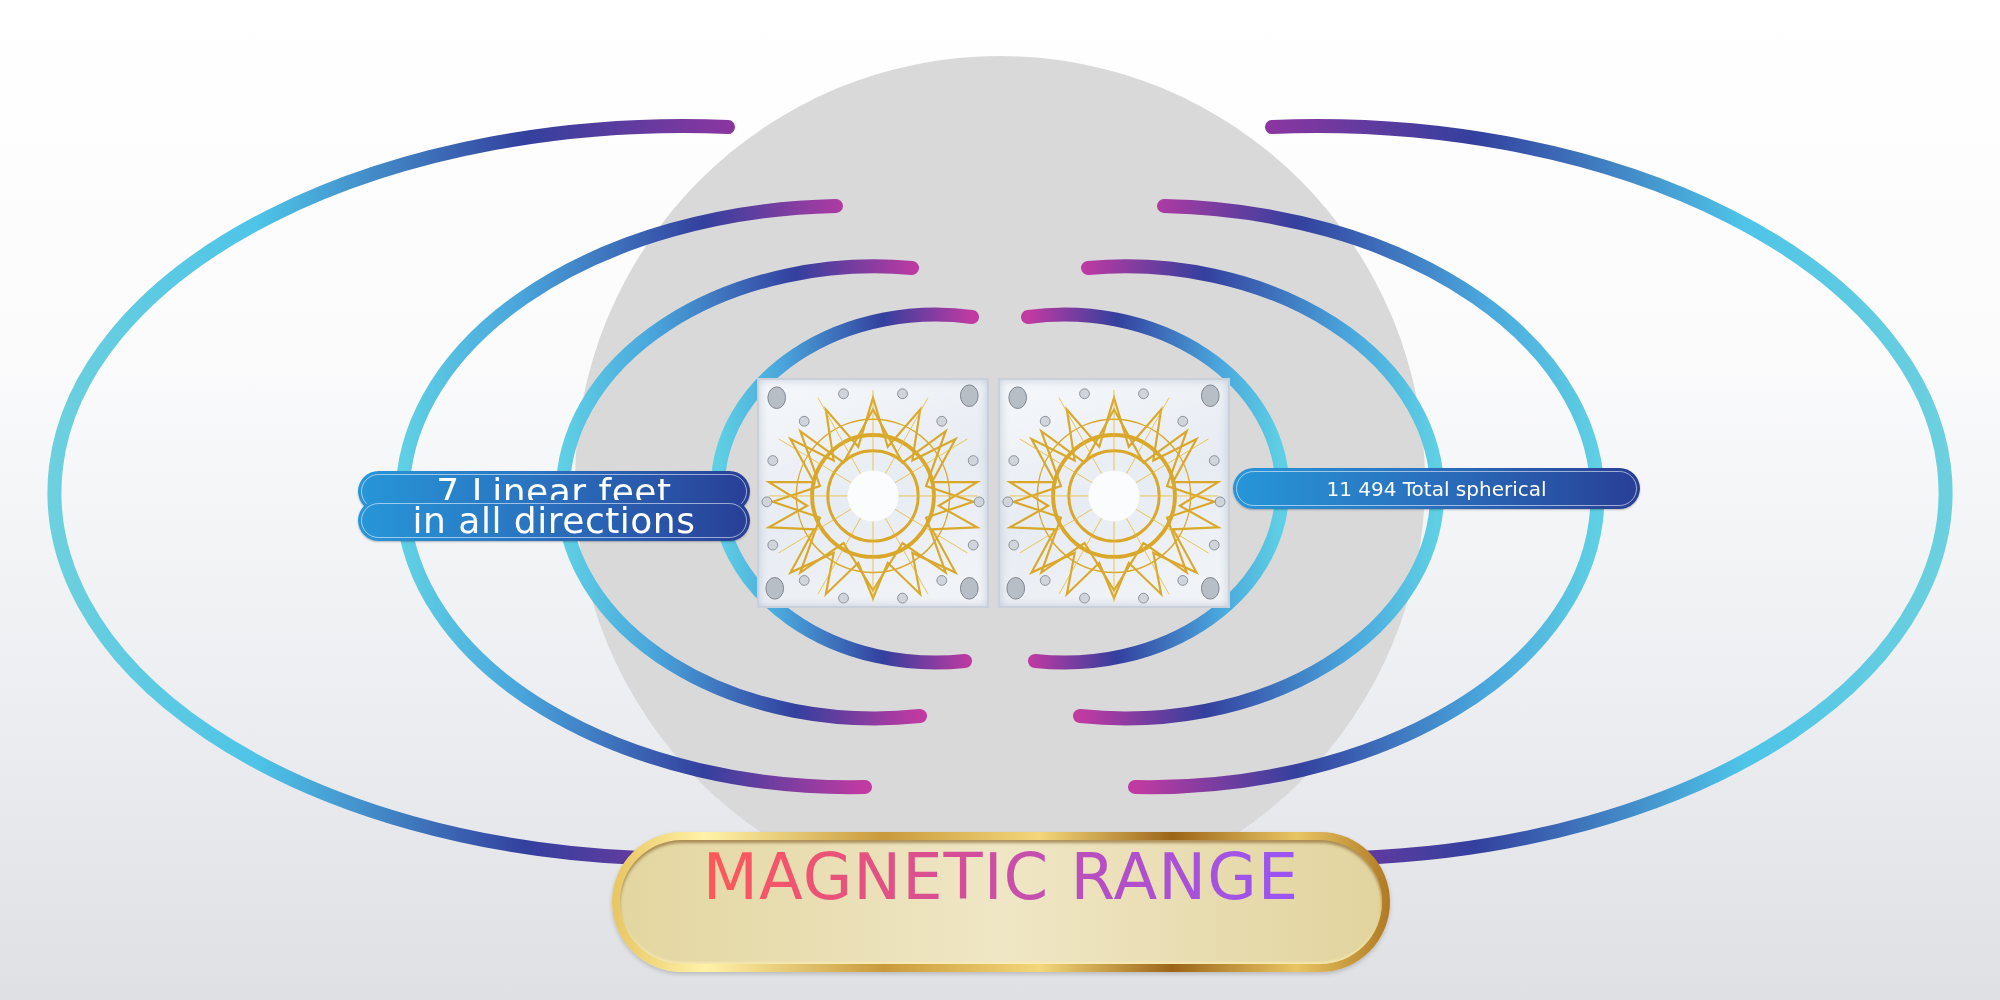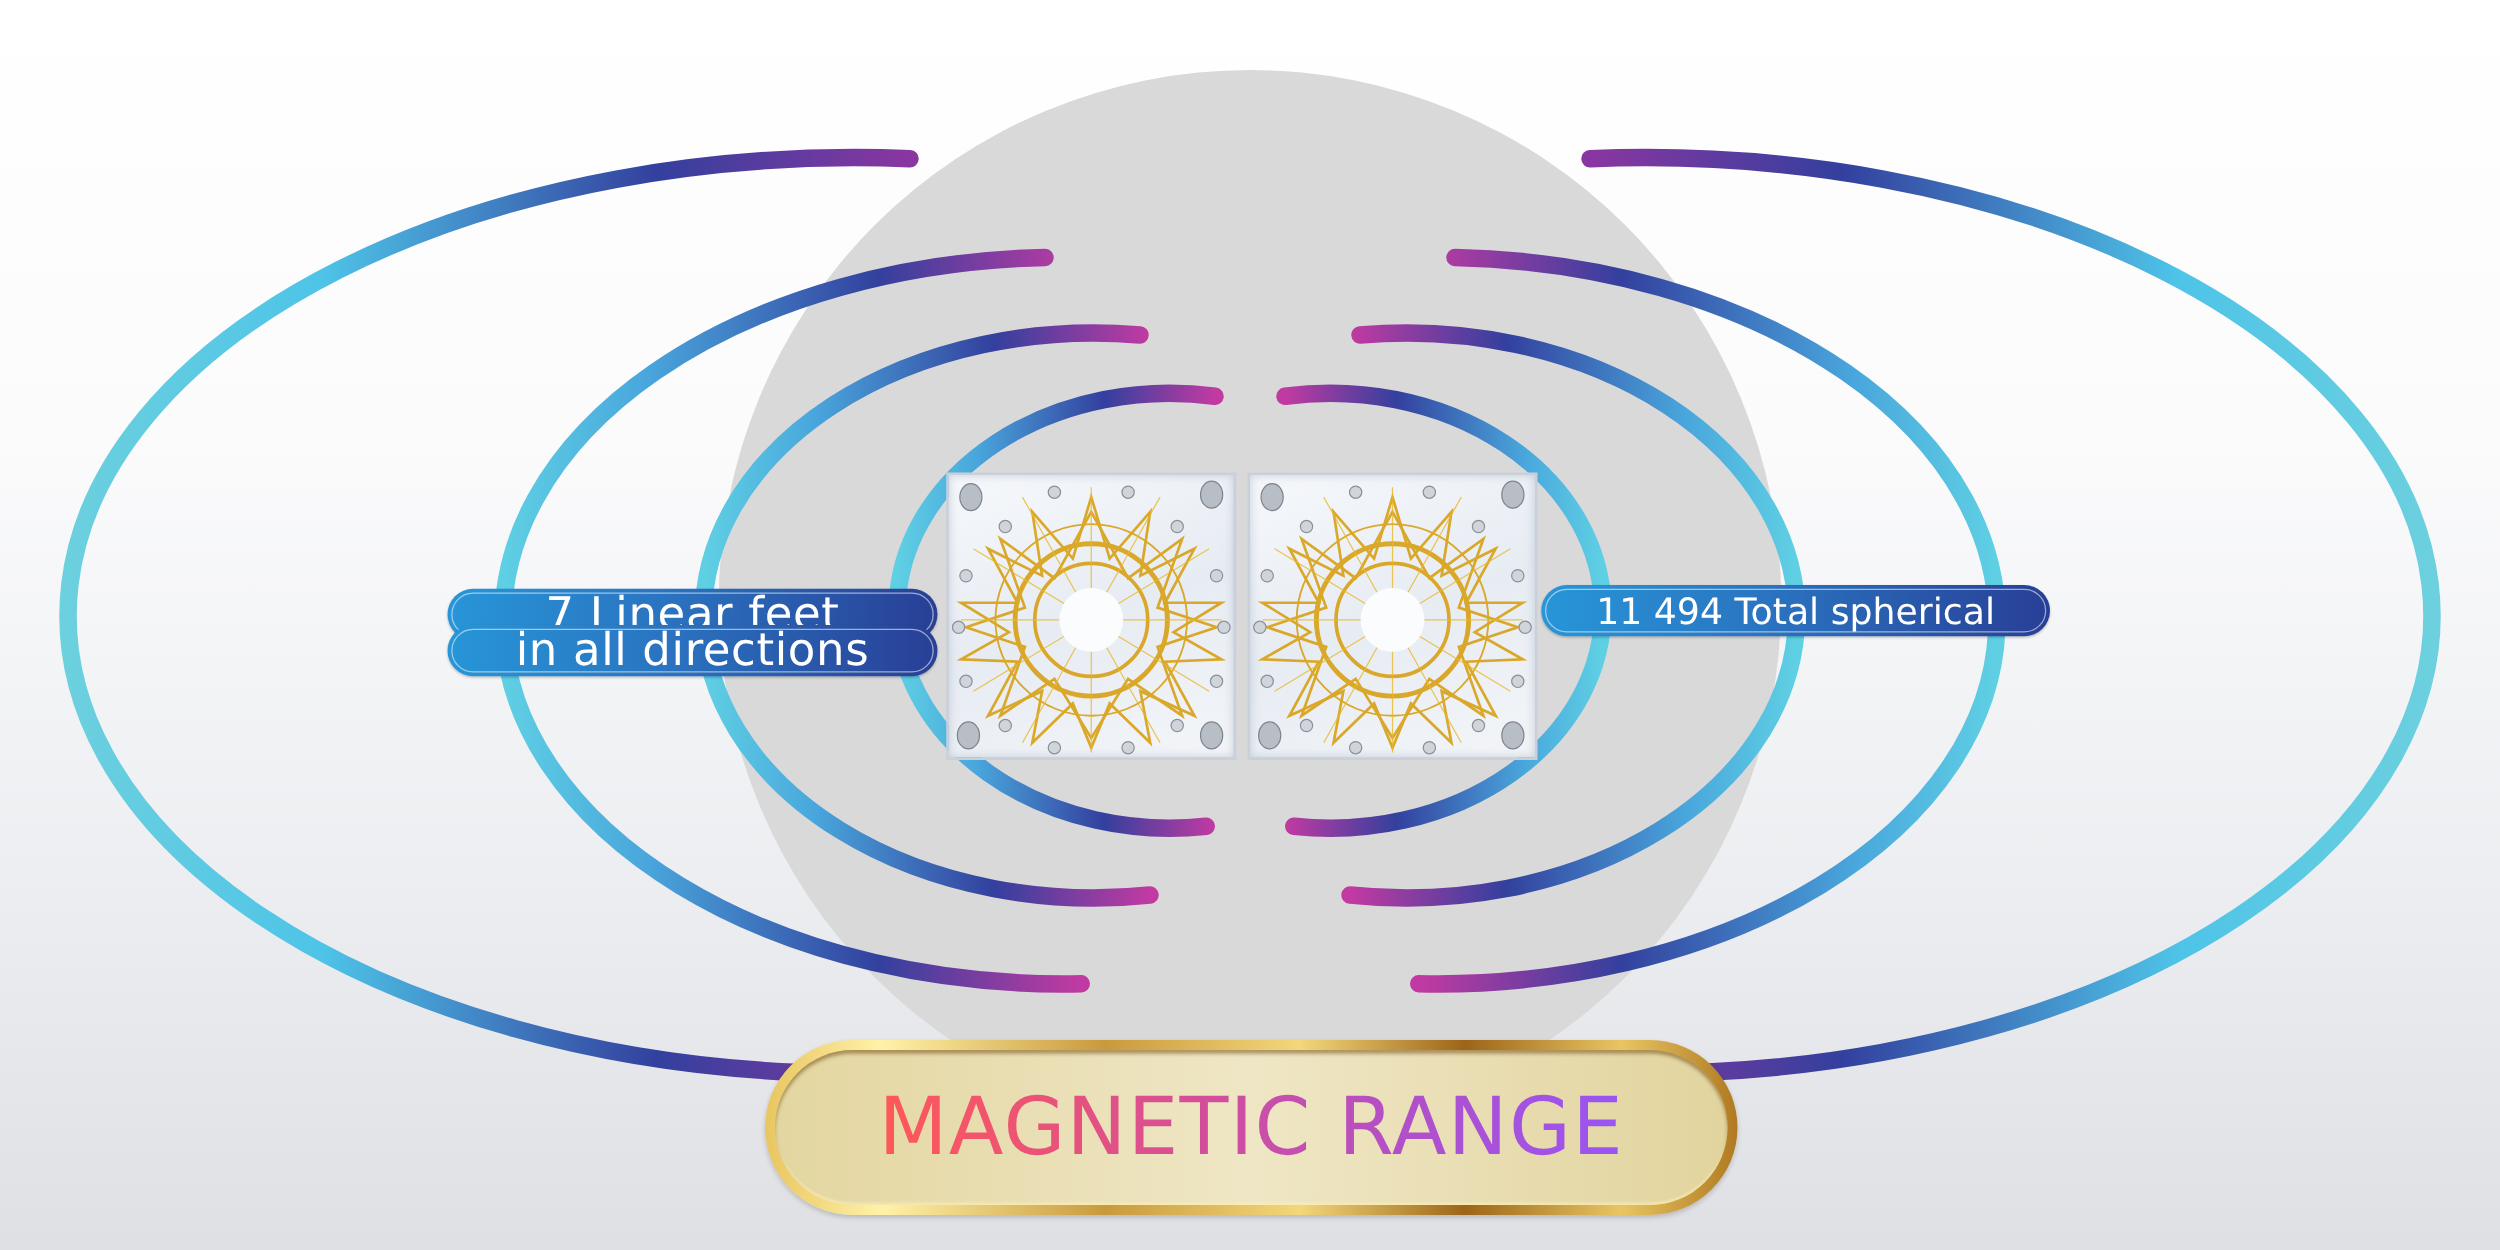--- a/index.html
+++ b/index.html
@@ -32,35 +32,35 @@
     color: #fff; display: flex; align-items: center; justify-content: center;
     box-sizing: border-box; white-space: nowrap;
   }
   .pill::after {
     content: ""; position: absolute; left: 3px; top: 3px; right: 3px; bottom: 3px;
     border: 1px solid rgba(255,255,255,.55); border-radius: 18px; pointer-events: none;
   }
   .pill.l { left: 358px; width: 392px; font-size: 36px; letter-spacing: 0.5px; }
   .pill.l1 { top: 471px; }
   .pill.l2 { top: 500px; }
-  .pill.r { left: 1233px; width: 407px; font-size: 29px; }
+  .pill.r { left: 1233px; width: 407px; font-size: 20px; }
   .pill.r1 { top: 468px; }
   .pill.r2 { top: 516px; }
 
   .banner {
     position: absolute; left: 612px; top: 832px; width: 778px; height: 140px;
     border-radius: 70px; box-sizing: border-box; padding: 8px;
     background: linear-gradient(90deg, #e8c560 0%, #fff2a8 12%, #c99a3c 35%, #f3d77a 55%, #9c6518 72%, #e8c563 88%, #b07a22 100%);
     box-shadow: 0 2px 4px rgba(0,0,0,.18);
   }
   .banner-inner {
     width: 100%; height: 100%; border-radius: 62px;
     background: linear-gradient(90deg, #e3d6a0 0%, #efe6c5 50%, #e2d49e 100%);
     box-shadow: inset 0 3px 3px rgba(120,80,20,.55), inset 0 -2px 2px rgba(255,240,180,.6);
-    display: flex; align-items: center; justify-content: center;
+    display: flex; justify-content: center;
   }
   .banner-text {
     font-family: "DejaVu Sans", sans-serif; font-size: 64px; font-weight: normal;
     letter-spacing: 1px;
     background: linear-gradient(90deg, #ff5858 0%, #d84f94 40%, #b24fc8 70%, #9955f5 100%);
     -webkit-background-clip: text; background-clip: text; color: transparent;
   }
 </style>
 </head>
 <body>

